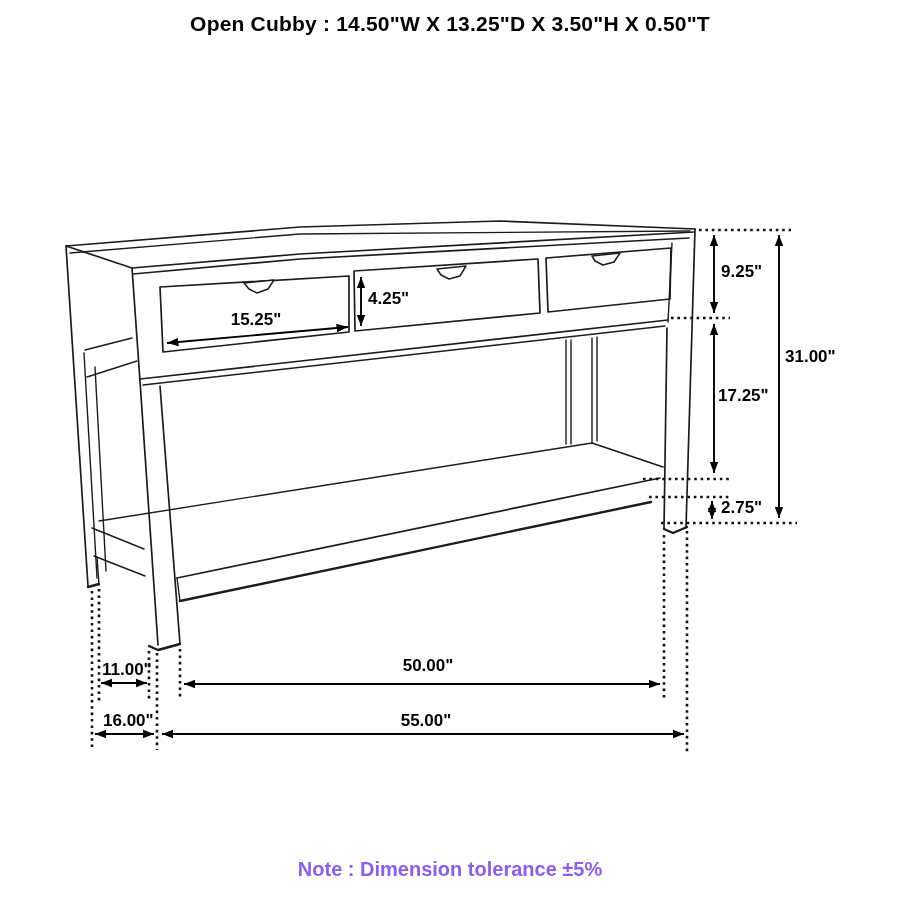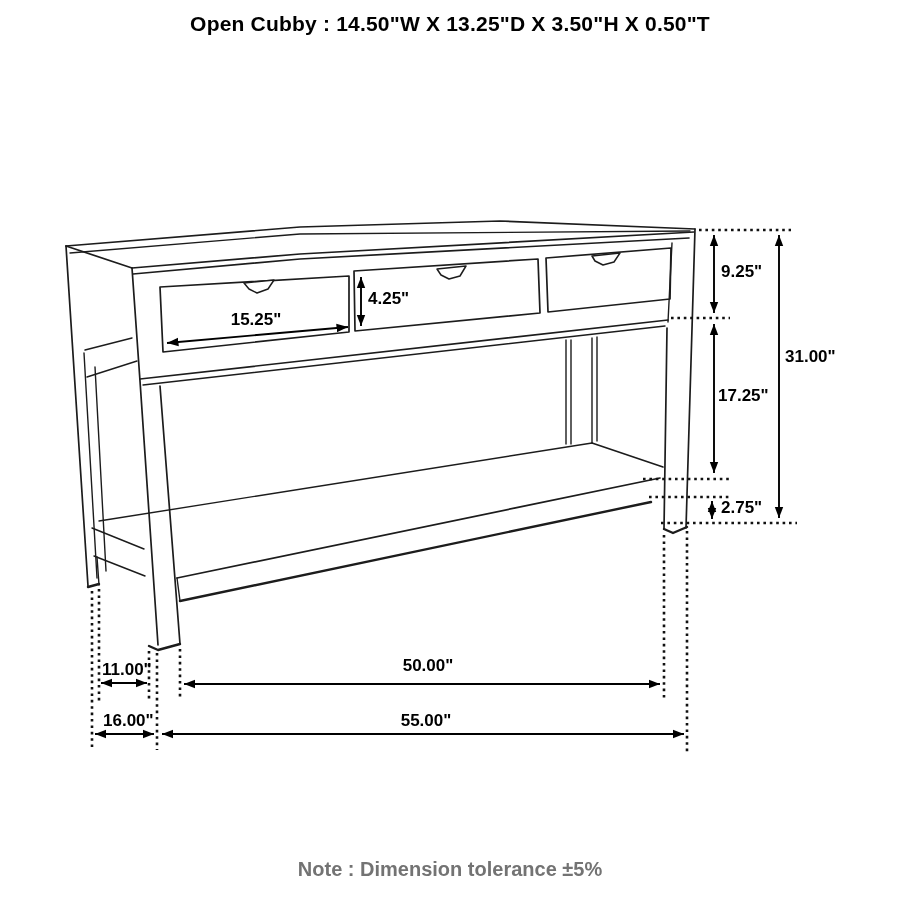--- a/index.html
+++ b/index.html
@@ -1,21 +1,21 @@
 <!DOCTYPE html>
 <html><head>
 <meta charset="utf-8">
 <style>
   html,body{margin:0;padding:0;background:#fff;}
   .stage{position:relative;width:900px;height:900px;background:#ffffff;overflow:hidden;
          font-family:"Liberation Sans", sans-serif;}
   .title{position:absolute;top:12px;left:0;width:900px;text-align:center;
          font-size:21px;font-weight:bold;color:#000;letter-spacing:0.2px;}
   .note{position:absolute;top:858px;left:0;width:900px;text-align:center;
-        font-size:20px;font-weight:bold;color:#737373;}
+        font-size:20px;font-weight:bold;color:#8b5cf6;}
   svg{position:absolute;left:0;top:0;}
   .ink{stroke:#1c1c1c;fill:none;stroke-linecap:round;stroke-linejoin:round;}
   .w1{stroke-width:1.4;} .w2{stroke-width:1.7;} .w3{stroke-width:2.4;}
   .dot{stroke:#111;stroke-width:2.6;fill:none;stroke-dasharray:2.6 3.8;stroke-linecap:butt;}
   .dim{stroke:#000;stroke-width:1.9;fill:none;}
   .dimlbl{font-family:"Liberation Sans", sans-serif;font-size:17px;font-weight:bold;fill:#000;}
   .pull{fill:#ffffff;stroke:#1c1c1c;stroke-width:1.5;stroke-linejoin:round;}
 </style>
 </head>
 <body>

